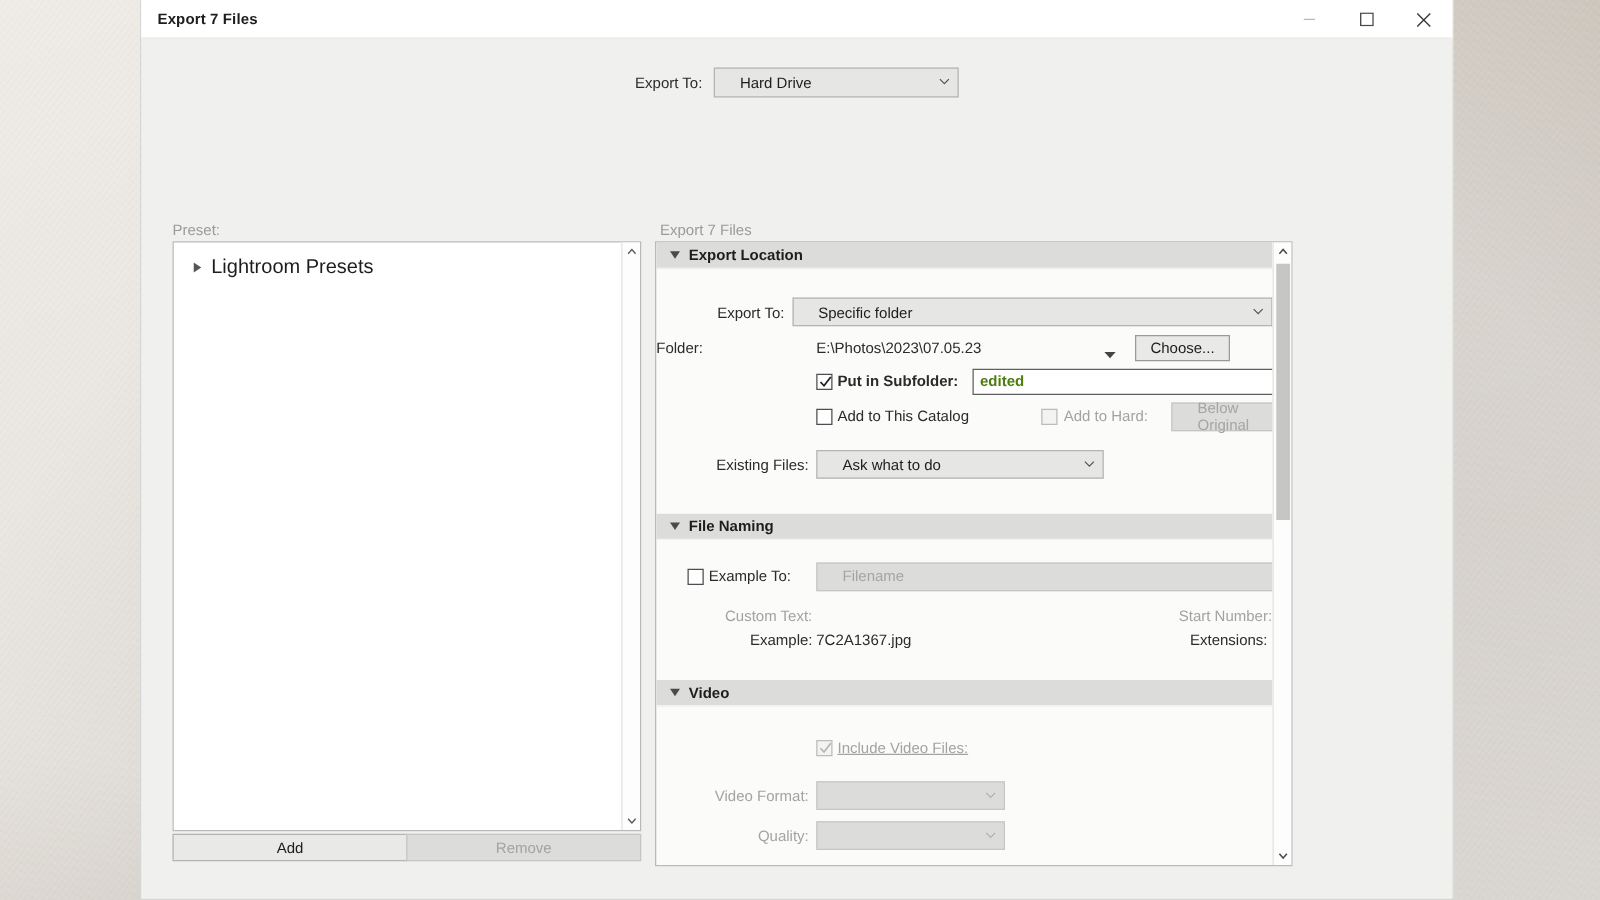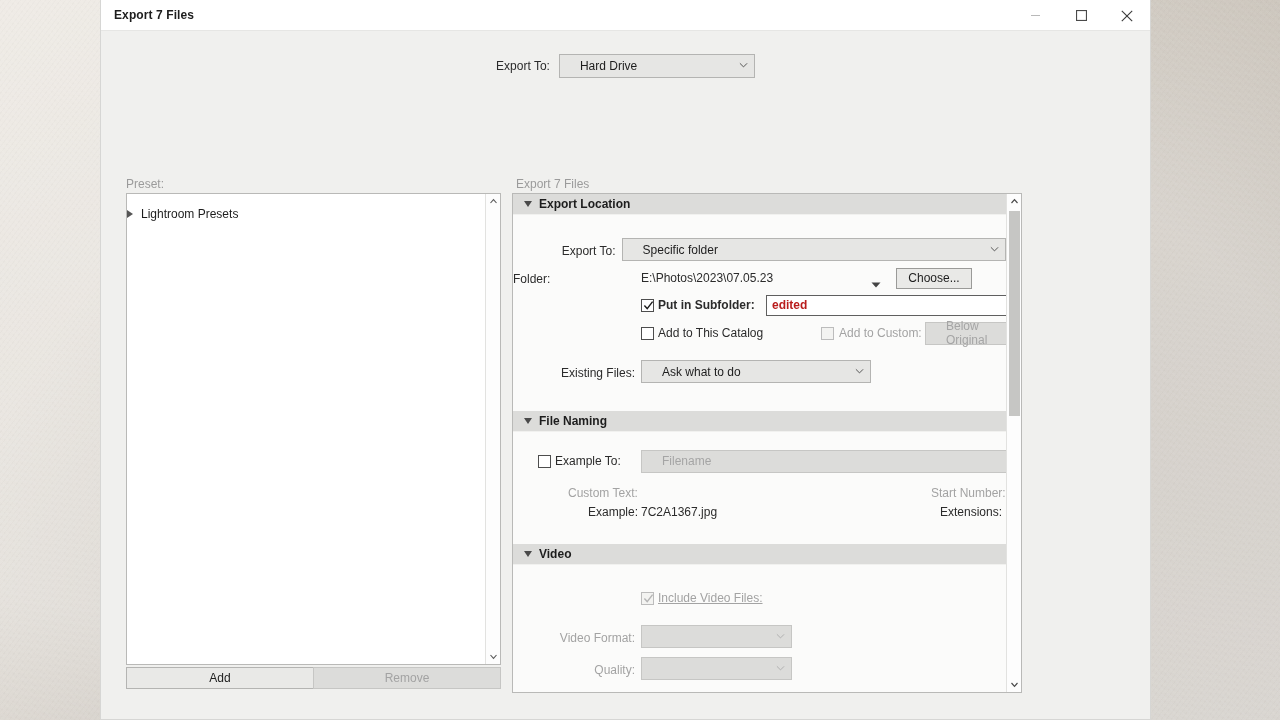--- a/index.html
+++ b/index.html
@@ -21,21 +21,21 @@
   #desktop::after{
     content:""; position:absolute; inset:0; opacity:.30;
     background-image:
       repeating-linear-gradient(41deg, rgba(255,255,255,.11) 0 2px, rgba(0,0,0,0) 2px 5px),
       repeating-linear-gradient(127deg, rgba(110,100,92,.09) 0 1px, rgba(0,0,0,0) 1px 4px),
       repeating-linear-gradient(8deg, rgba(255,255,255,.07) 0 3px, rgba(0,0,0,0) 3px 7px);
   }
 
   
   #dialog{
-    position:absolute; left:100px; top:0; width:1051px; height:720px;
+    position:absolute; left:112px; top:0; width:1051px; height:720px;
     background:#f0f0ee; border:1px solid #d6d6d4; border-top:none;
     display:flex; flex-direction:column;
   }
   #titlebar{
     height:31px; background:#ffffff; flex:0 0 31px;
     display:flex; align-items:center; position:relative;
     border-bottom:1px solid #e6e6e4;
   }
   #title-text{
     font-size:12px; color:#1d1d1d; font-weight:700;
@@ -72,22 +72,22 @@
 
   #preset-label{ position:absolute; left:25px; top:88px; }
   #right-label{ position:absolute; left:415px; top:88px; }
 
   #preset-panel{
     position:absolute; left:25px; top:104px; width:375px; height:472px;
     background:#ffffff; border:1px solid #b9b9b7; display:flex;
   }
   #preset-list{ flex:1 1 auto; padding:8px 0 0 0; overflow:hidden; }
   .tree-item{
-    display:flex; align-items:center; gap:8px; height:23px; padding-left:0;
-    font-size:12px; color:#1d1d1d; cursor:default;
+    display:flex; align-items:center; gap:8px; height:23px; padding-left:16px;
+    font-size:16px; color:#1d1d1d; cursor:default;
   }
   .tri{ width:0;height:0;border-left:6px solid #555;border-top:4.5px solid transparent;border-bottom:4.5px solid transparent; }
 
   .vscroll{
     width:15px; background:#fdfdfd; border-left:1px solid #e2e2e0;
     position:relative; flex:0 0 15px;
   }
   .vscroll .arrow{
     position:absolute; left:0; width:15px; height:15px;
     display:flex; align-items:center; justify-content:center; color:#555;
@@ -118,21 +118,21 @@
     height:21px; background:#dcdcda; display:flex; align-items:center;
     gap:7px; padding-left:11px; border-bottom:1px solid #f1f1ef; cursor:default;
   }
   .sec-head .tdown{ width:0;height:0;border-top:6px solid #4a4a4a;border-left:4.5px solid transparent;border-right:4.5px solid transparent; }
   .sec-title{ font-size:12px; font-weight:700; color:#1d1d1d; }
   .txt{ font-size:12px; color:#2b2b2b; }
   .txt-dim{ font-size:12px; color:#a3a3a3; }
 
   .textfield{
     background:#ffffff; border:1px solid #5f5f5f; height:21px;
-    display:flex; align-items:center; padding:0 5px; font-size:12px; color:#b91c1c;
+    display:flex; align-items:center; padding:0 5px; font-size:12px; color:#4d7c0f;
   }
   .cbox{
     width:13px; height:13px; border:1px solid #4d4d4d; background:#fff;
     position:relative; flex:0 0 13px; cursor:default;
   }
   .cbox.disabled{ border-color:#bcbcbc; background:#f3f3f1; }
   .cbox .tick{ position:absolute; left:1px; top:0px; }
 
   .flatbtn{
     background:#e9e9e7; border:1px solid #9a9a98; height:21px;
@@ -254,21 +254,21 @@
             </div>
             <span class="txt" style="margin-left:4px;">Put in Subfolder:</span>
             <div class="textfield" style="position:absolute;left:253px;width:321px;">edited</div>
           </div>
 
           <div style="position:absolute;left:0;top:111px;width:100%;display:flex;align-items:center;">
             <div style="width:128px;"></div>
             <div class="cbox"></div>
             <span class="txt" style="margin-left:4px;">Add to This Catalog</span>
             <div class="cbox disabled" style="position:absolute;left:308px;"></div>
-            <span class="txt-dim" style="position:absolute;left:326px;">Add to Custom:</span>
+            <span class="txt-dim" style="position:absolute;left:326px;">Add to Hard:</span>
             <div class="combo disabled" style="position:absolute;left:412px;width:98px;">
               <span>Below Original</span>
 
             </div>
           </div>
 
           <div style="position:absolute;left:0;top:145px;width:100%;display:flex;align-items:center;">
             <div style="width:128px;text-align:right;padding-right:6px;">
               <span class="txt">Existing Files:</span>
             </div>

